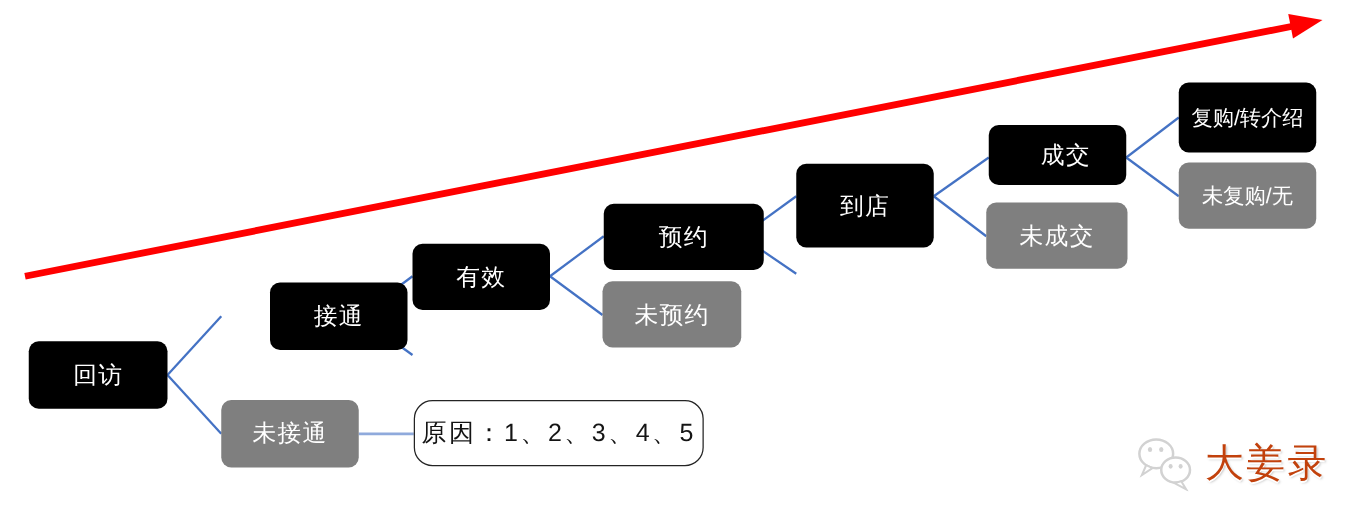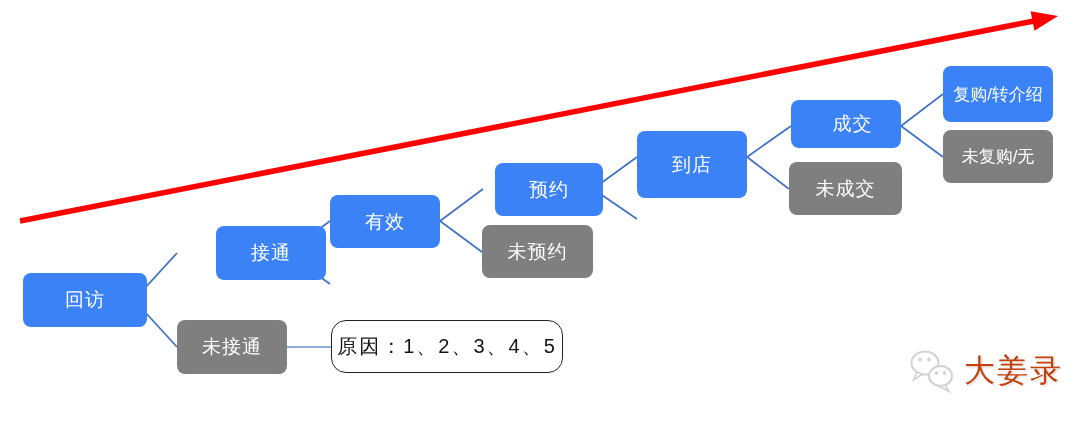--- a/index.html
+++ b/index.html
@@ -13,21 +13,21 @@
   .lines{position:absolute;left:0;top:0;width:1080px;height:423px;}
   .box{
     position:absolute;
     display:flex;align-items:center;justify-content:center;
     color:#ffffff;
     font-size:19px;letter-spacing:1px;
     border-radius:8px;
     box-sizing:border-box;
     white-space:nowrap;
   }
-  .pass{background:#3b82f6;}
+  .pass{background:#000000;}
   .fail{background:#7F7F7F;}
   .tight{font-size:17px;letter-spacing:0;}
   .note{
     position:absolute;
     display:flex;align-items:center;justify-content:center;
     background:#ffffff;
     border:1.6px solid #242424;
     border-radius:10px;
     color:#141414;
     font-size:20px;letter-spacing:2px;
@@ -68,28 +68,28 @@
     </g>
 
     <line x1="287" y1="347" x2="331" y2="347" stroke="#8FAADC" stroke-width="2.2"></line>
 
     <g>
       <line x1="20" y1="221" x2="1034" y2="21" stroke="#FF0000" stroke-width="5.5"></line>
       <polygon points="1058,16 1034.4,30.8 1030.6,11.2" fill="#FF0000"></polygon>
     </g>
   </svg>
 
-  <div class="box pass" style="left:23px;top:273px;width:124px;height:54px;font-family:Liberation Mono, monospace;">回访</div>
+  <div class="box pass" style="left:23px;top:273px;width:111px;height:54px;font-family:Liberation Mono, monospace;">回访</div>
 
   <div class="box pass" style="left:177px;top:226px;width:110px;height:54px;margin-left:39px;">接通</div>
   <div class="box fail" style="left:177px;top:320px;width:110px;height:54px;">未接通</div>
 
   <div class="box pass" style="left:330px;top:195px;width:110px;height:53px;">有效</div>
 
-  <div class="box pass" style="left:495px;top:163px;width:108px;height:53px;">预约</div>
+  <div class="box pass" style="left:483px;top:163px;width:128px;height:53px;">预约</div>
   <div class="box fail" style="left:482px;top:225px;width:111px;height:53px;">未预约</div>
 
   <div class="box pass" style="left:637px;top:131px;width:110px;height:67px;">到店</div>
 
   <div class="box pass" style="left:791px;top:100px;width:110px;height:48px;padding-left:13px;">成交</div>
   <div class="box fail" style="left:789px;top:162px;width:113px;height:53px;">未成交</div>
 
   <div class="box pass tight" style="left:943px;top:66px;width:110px;height:56px;">复购/转介绍</div>
   <div class="box fail tight" style="left:943px;top:130px;width:110px;height:53px;">未复购/无</div>
 

